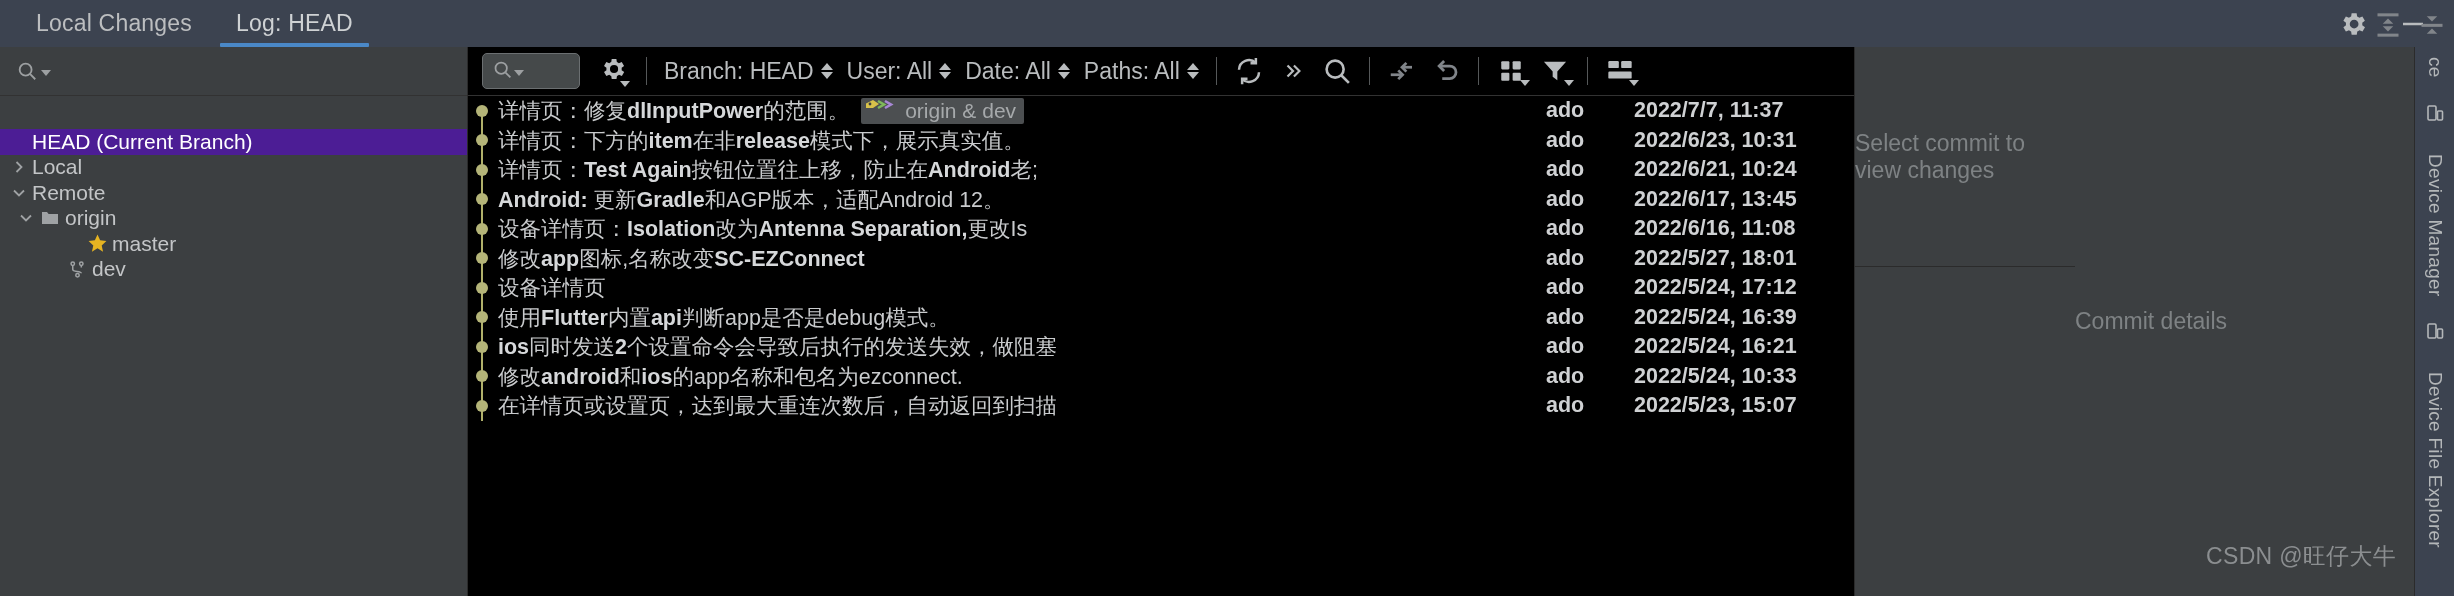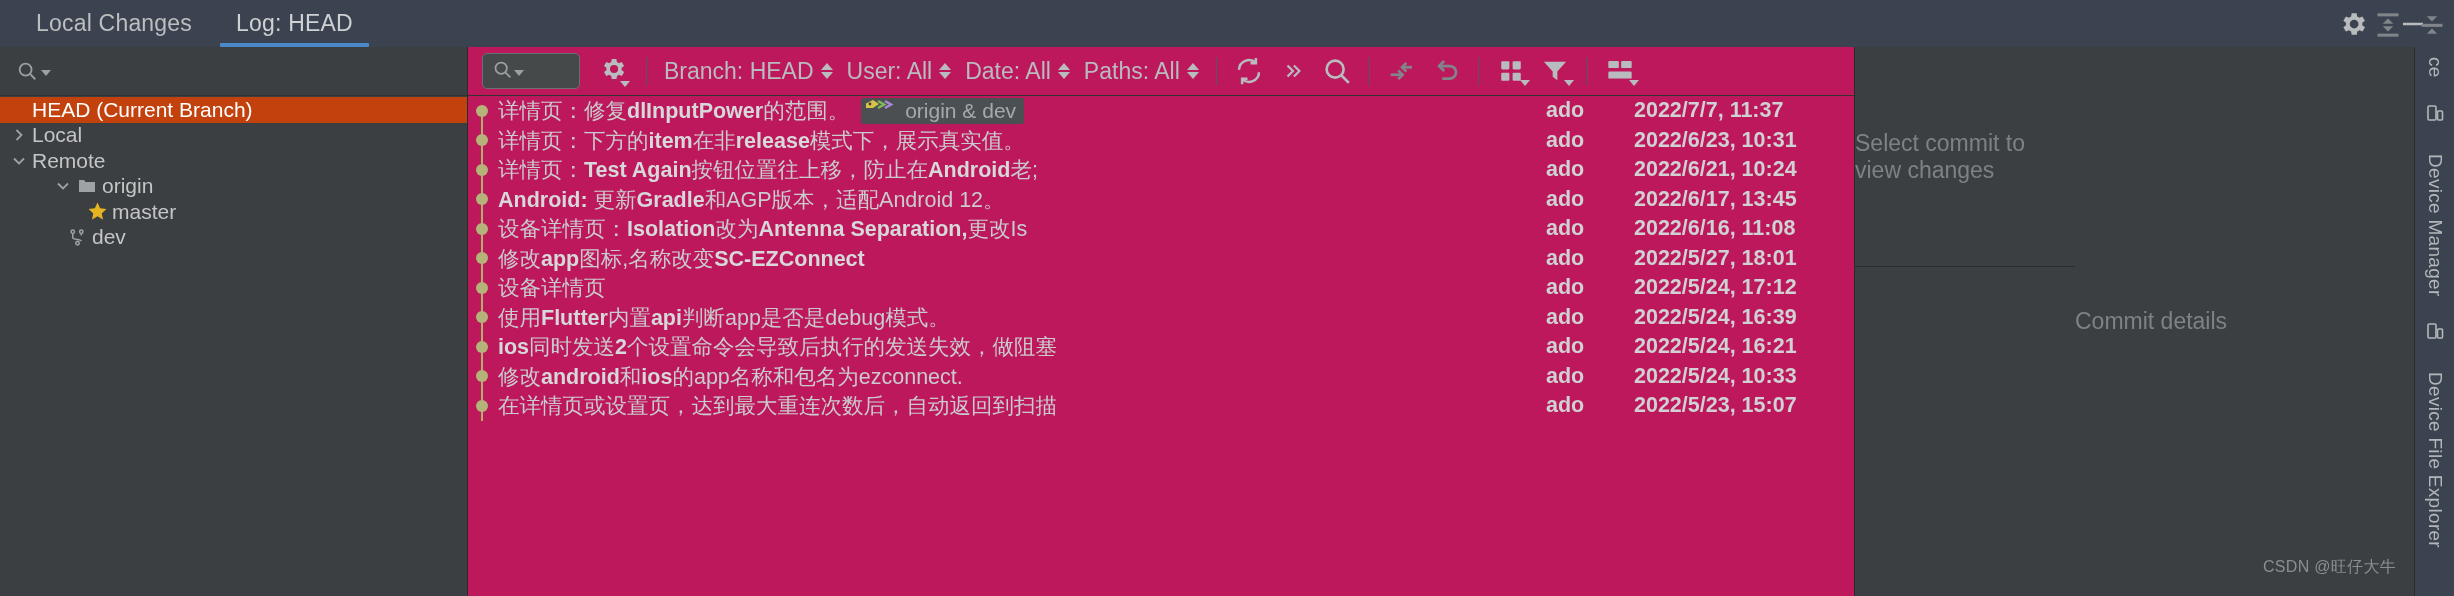--- a/index.html
+++ b/index.html
@@ -45,27 +45,27 @@
   .left-search {
     height: 49px; flex: 0 0 49px; display: flex; align-items: center;
     padding-left: 16px; border-bottom: 1px solid #323232;
   }
   .mini-search { display: flex; align-items: center; color: #9da0a2; gap: 2px; }
   .branch-tree { flex: 1 1 auto; overflow: hidden; padding-top: 1px; }
   .tree-row {
     height: 25.5px; display: flex; align-items: center; color: #c3c5c7;
     font-size: 21px; white-space: nowrap; cursor: default;
   }
-  .tree-row.selected { background: #c2410c; color: #ffffff; }
+  .tree-row.selected { background: #4c1d95; color: #ffffff; margin-top: 32px; }
   .twisty { width: 22px; height: 22px; display: inline-flex; align-items: center; justify-content: center; color: #9fa2a4; flex: 0 0 22px; }
   .tree-label { padding-left: 2px; }
   .node-ico { width: 26px; display: inline-flex; align-items: center; justify-content: center; flex: 0 0 26px; }
 
   
-  .center-pane { flex: 1 1 auto; display: flex; flex-direction: column; min-width: 0; background: #be185d; justify-content: flex-end; }
+  .center-pane { flex: 1 1 auto; display: flex; flex-direction: column; min-width: 0; background: #000000; justify-content: flex-end; }
   .log-toolbar {
     height: 49px; flex: 0 0 49px; display: flex; align-items: center;
     border-bottom: 1px solid #323232; padding-left: 14px; gap: 0px;
   }
   .searchbox {
     width: 98px; height: 36px; border: 1px solid #6b6f71; border-radius: 5px;
     background: #45494a; display: flex; align-items: center; padding-left: 9px; gap: 1px;
     color: #9da0a2; flex: 0 0 98px;
   }
   .gear-btn { width: 46px; height: 40px; display: flex; align-items: center; justify-content: center; color: #b9bcbe; margin-left: 10px; position: relative; }
@@ -126,22 +126,22 @@
     width: 40px; flex: 0 0 40px; background: #3c4350; border-left: 1px solid #2b2b2b;
     display: flex; flex-direction: column; align-items: center; padding-top: 10px; gap: 26px;
   }
   .vlabel {
     writing-mode: vertical-rl; color: #b4b7b9; font-size: 19px; white-space: nowrap;
     letter-spacing: .3px;
   }
   .vico { color: #b4b7b9; }
 
   .watermark {
-    position: absolute; right: 58px; bottom: 18px; color: #8b8e90;
-    font-size: 16px; letter-spacing: .3px; margin-top: 16px;
+    position: absolute; right: 58px; bottom: 24px; color: #8b8e90;
+    font-size: 23px; letter-spacing: .3px; margin-top: 16px;
   }
 </style>
 </head>
 <body>
 
 <div id="app">
 
   <div class="tabbar">
     <div class="tabs">
       <div class="tab">
@@ -195,21 +195,21 @@
 
         <div class="tree-row" style="padding-left:8px;">
           <span class="twisty">
             <svg width="16" height="16" viewBox="0 0 16 16" fill="none" stroke="currentColor" stroke-width="1.8">
                 <polyline points="3,5.5 8,10.5 13,5.5"></polyline>
               </svg>
           </span>
           <span class="tree-label">Remote</span>
         </div>
 
-        <div class="tree-row" style="padding-left:52px;">
+        <div class="tree-row" style="padding-left:15px;">
           <span class="twisty">
             <svg width="16" height="16" viewBox="0 0 16 16" fill="none" stroke="currentColor" stroke-width="1.8">
                 <polyline points="3,5.5 8,10.5 13,5.5"></polyline>
               </svg>
           </span>
           <span class="node-ico">
             <svg width="20" height="20" viewBox="0 0 20 20" fill="#9fa2a4">
                 <path d="M2 4h5l1.6 2H18v10H2z"></path>
               </svg>
           </span>

